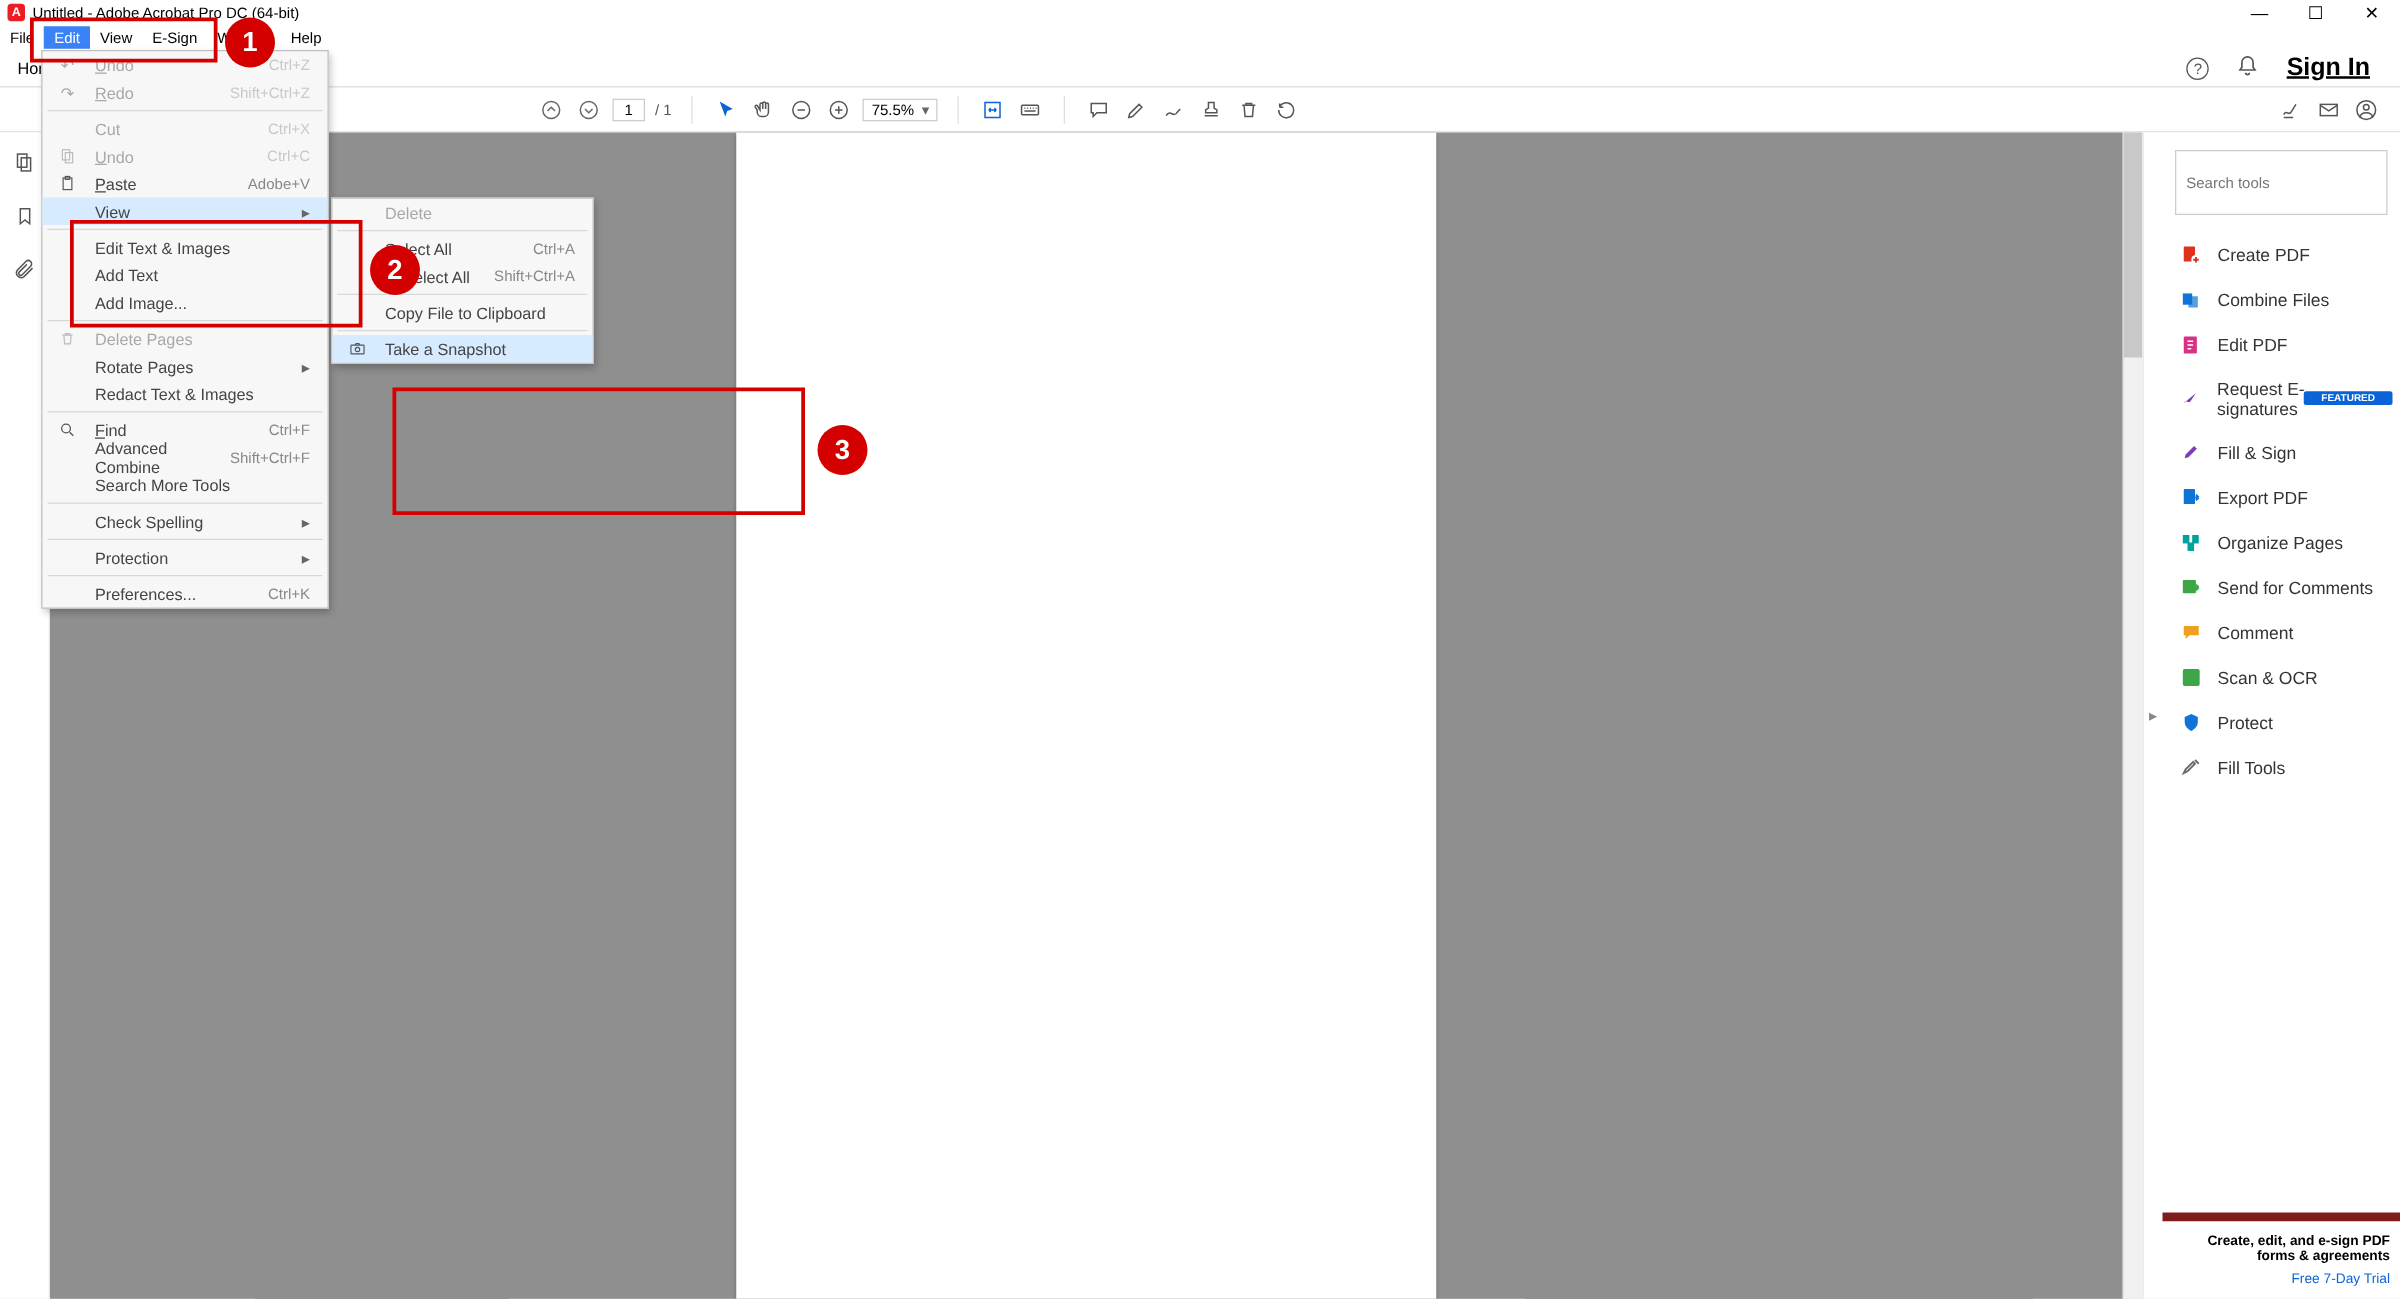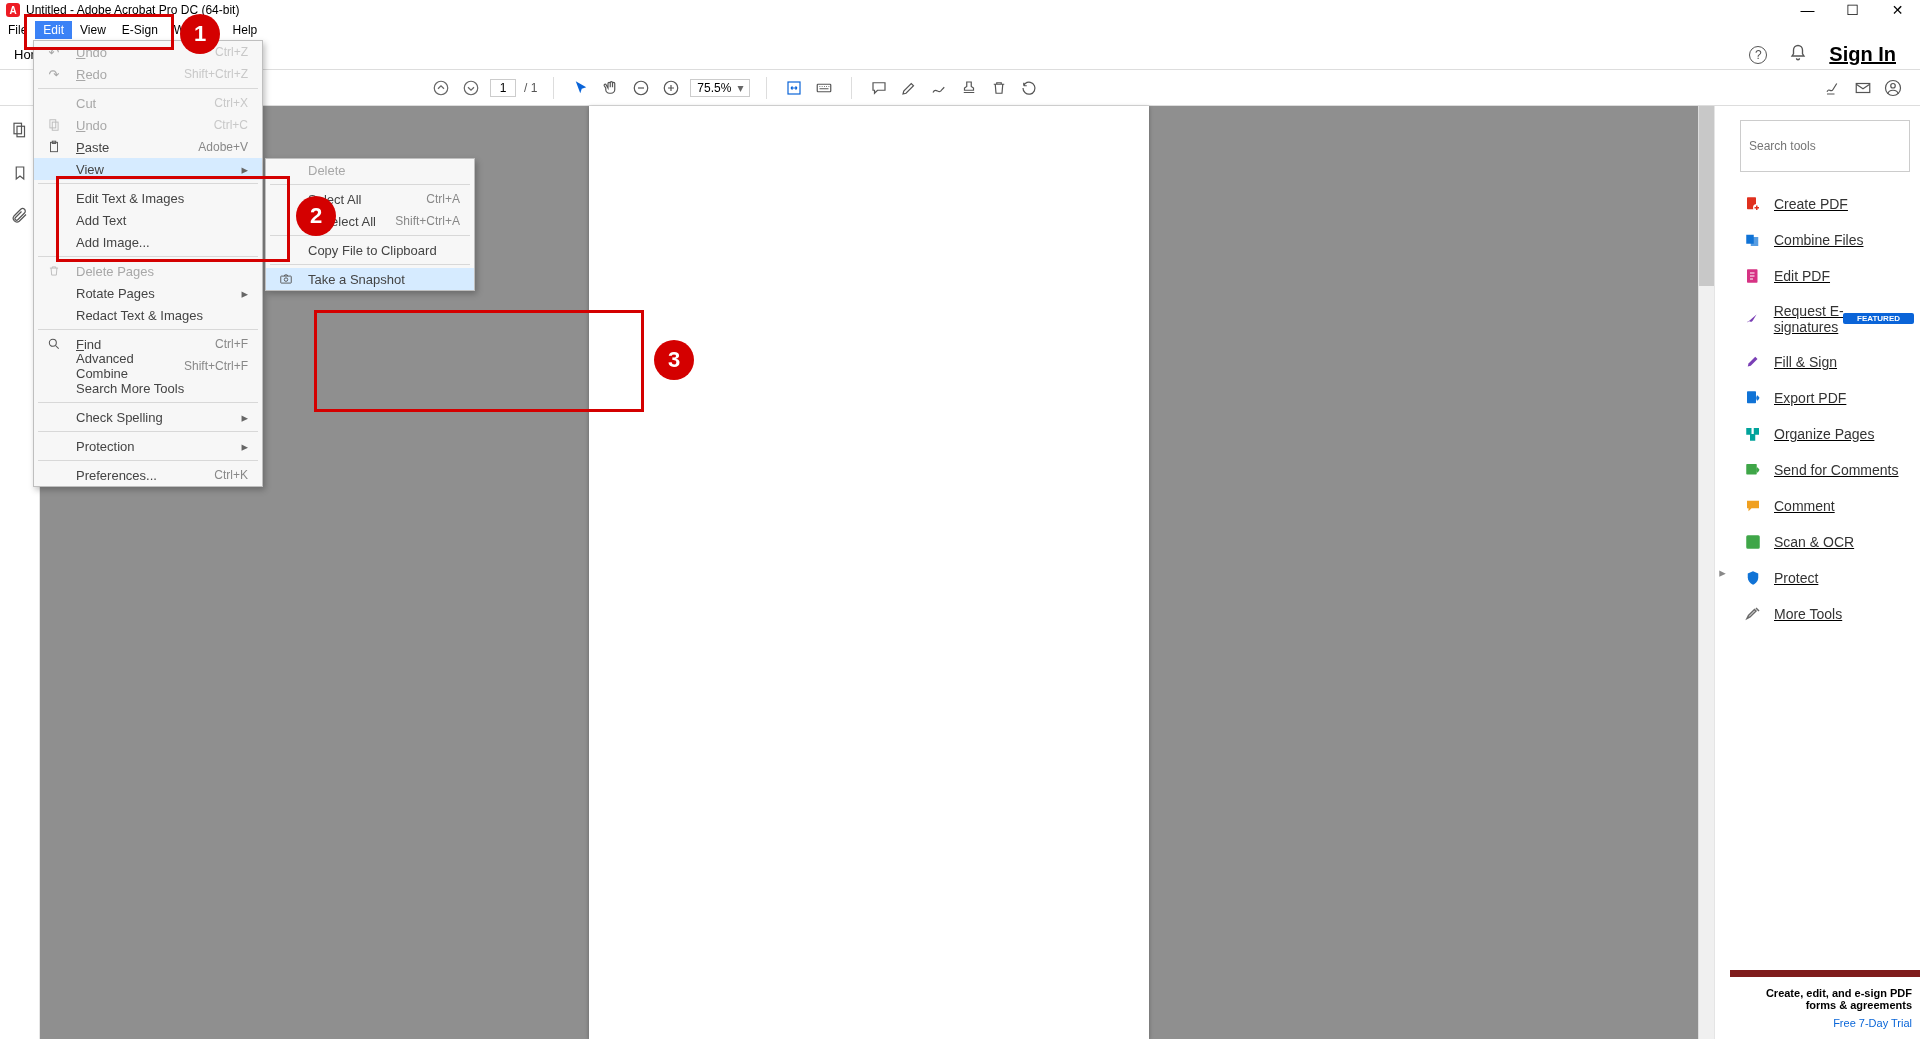--- a/index.html
+++ b/index.html
@@ -38,21 +38,21 @@
 .workspace { position: absolute; top: 106px; left: 0; right: 0; bottom: 0; display: flex; }
 .leftcol { width: 40px; background: #fff; border-right: 1px solid #e5e5e5; display: flex; flex-direction: column; align-items: center; padding-top: 15px; gap: 22px; }
 .leftcol svg { width: 18px; height: 18px; }
 .canvaswrap { flex: 1; display: flex; justify-content: center; background: #8f8f8f; position: relative; }
 .page { width: 560px; height: 100%; background: #fff; box-shadow: 0 1px 4px rgba(0,0,0,.3); }
 .scroll { width: 16px; background: #f0f0f0; border-left: 1px solid #ddd; }
 .scrollthumb { width: 100%; height: 180px; background: #c8c8c8; }
 .collapse { width: 16px; background: #fff; border-left: 1px solid #e5e5e5; display: flex; align-items: center; justify-content: center; color: #888; }
 .rightpanel { width: 190px; background: #fff; display: flex; flex-direction: column; }
 .searchtools { margin: 14px 10px; border: 1px solid #ccc; padding: 18px 8px; color: #999; font-size: 12px; }
-.tools { flex: 1; text-decoration: underline; }
+.tools { flex: 1; }
 .tool { display: flex; align-items: center; gap: 12px; padding: 9px 14px; font-size: 14px; color: #333; cursor: pointer; position: relative; }
 .tool .ticon { width: 18px; height: 18px; }
 .tool .badge { position: absolute; right: 6px; top: 19px; font-size: 8px; font-weight: bold; background: #0a64d8; color: #fff; padding: 1px 14px; border-radius: 2px; }
 .trialbox { text-align: right; font-size: 11px; border-top: 7px solid #7f1d1d; padding: 10px 8px; }
 .trialbox .link { color: #0a66d8; margin-top: 6px; display: block; }
 
 
 .menu { position: absolute; background: #f7f7f7; border: 1px solid #bfbfbf; box-shadow: 2px 3px 6px rgba(0,0,0,.25); font-size: 13px; color: #444; }
 .menu.edit { top: 40px; left: 33px; width: 230px; }
 .menu.sub { top: 158px; left: 265px; width: 210px; }
@@ -331,21 +331,21 @@
           <svg class="ticon" viewBox="0 0 24 24">
             <path class="ic-blue" d="M12 3l7 3v5c0 5-3 8-7 10-4-2-7-5-7-10V6z"></path>
           </svg>
           <span>Protect</span>
         </div>
       <div class="tool">
           <svg class="ticon" viewBox="0 0 24 24" fill="none" stroke="#6a6a6a" stroke-width="2">
             <path d="M14 6l-8 8-2 4 4-2 8-8z"></path>
             <path d="M16 4l4 4"></path>
           </svg>
-          <span>More Tools</span>
+          <span>Fill Tools</span>
         </div>
     </div>
     <div class="trialbox">
       <b>Create, edit, and e-sign PDF</b><br>
       <b>forms &amp; agreements</b>
       <a class="link">Free 7-Day Trial</a>
     </div>
   </div>
 </div>
 

